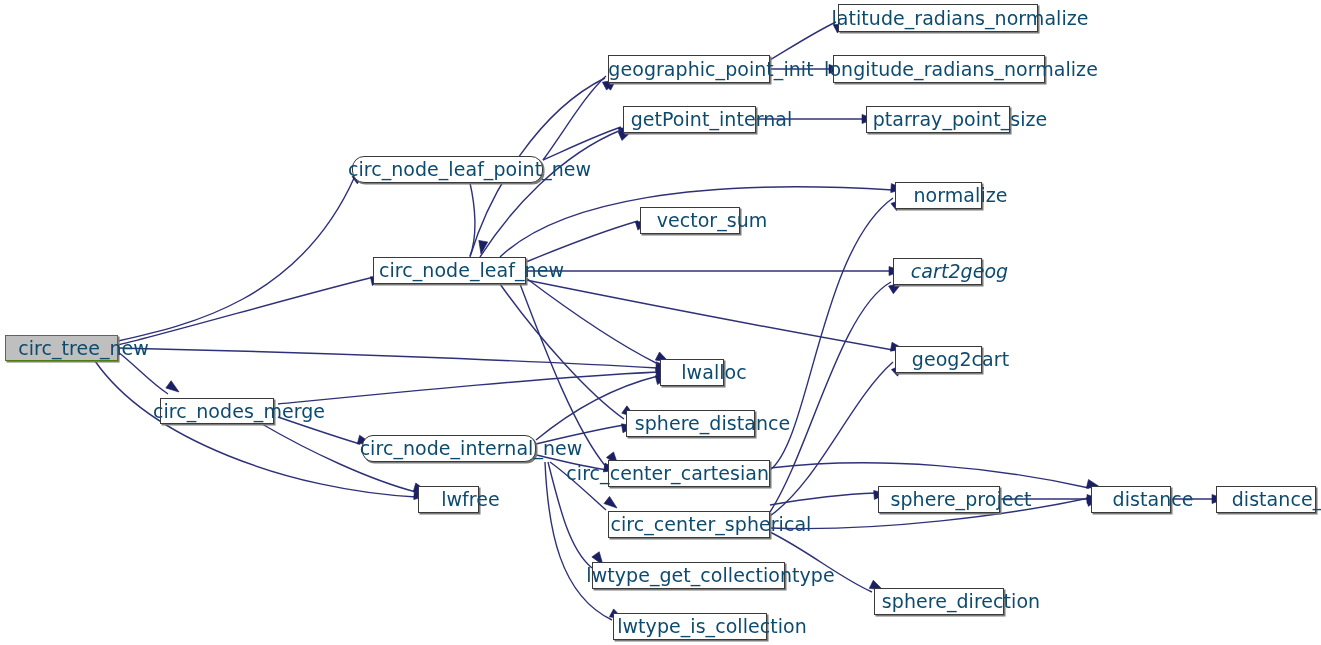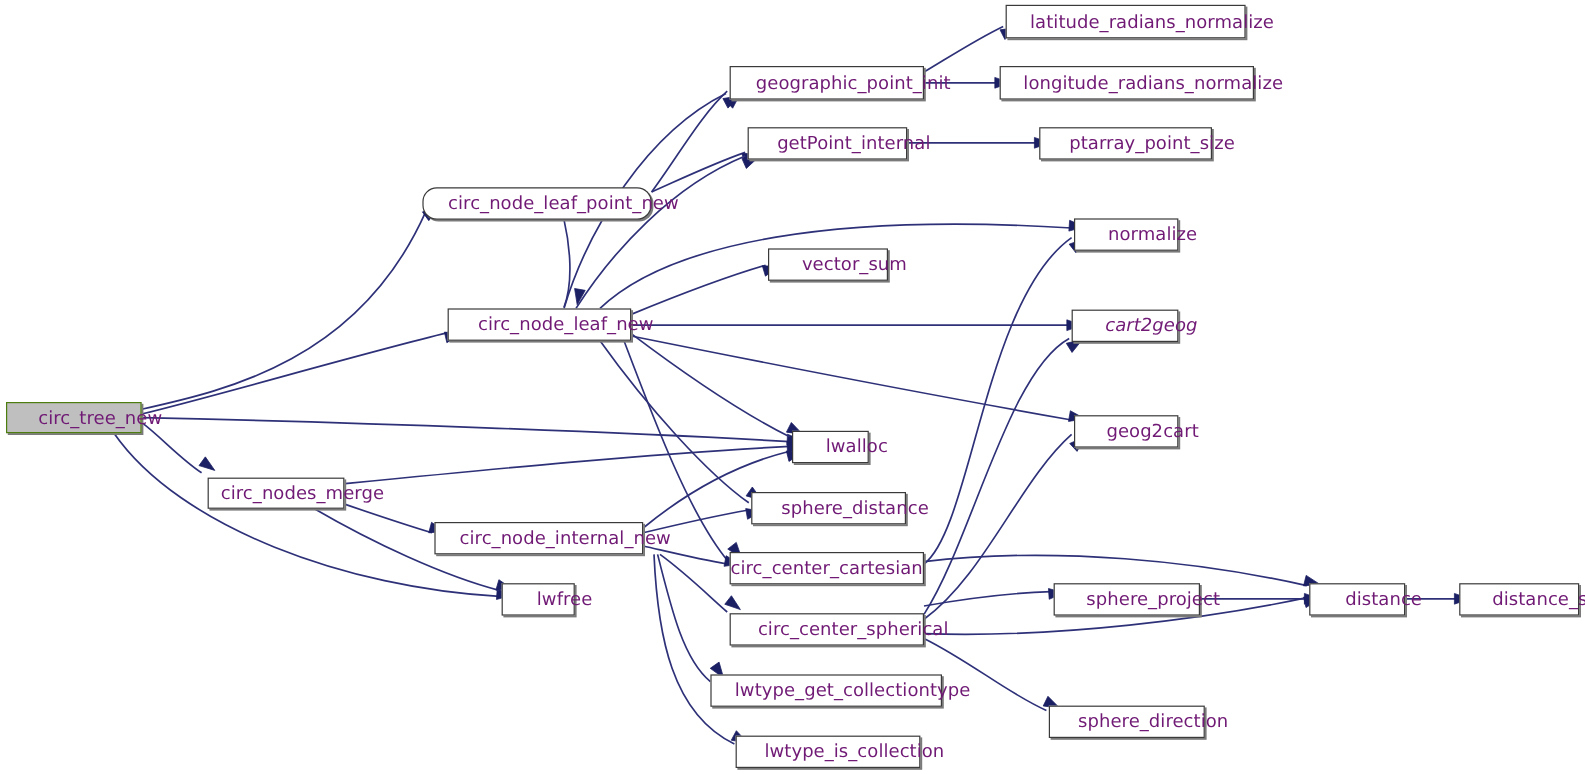--- a/index.html
+++ b/index.html
@@ -44,22 +44,22 @@
     align-items: center;
     justify-content: center;
     white-space: nowrap;
   }
   .node-box.root {
     background: #bfbfbf;
     border: 1px solid #4d7c0f;
   }
   .node-label {
     font-family: "DejaVu Sans", sans-serif;
-    font-size: 15px;
-    color: #701a75;
+    font-size: 19px;
+    color: #0c4a6e;
     line-height: 1;
     letter-spacing: 0.05px;
     padding-left: 44px;
   }
 </style>
 </head>
 <body>
 
 <div id="graph-canvas">
   <svg id="graph-svg" viewBox="0 0 1321 645" xmlns="http://www.w3.org/2000/svg">
@@ -173,27 +173,27 @@
       </div>
       <div class="node-box" style="left: 893px; top: 258px; width: 89px; height: 27px; font-style: italic;">
         <span class="node-label">cart2geog</span>
       </div>
       <div class="node-box" style="left: 895px; top: 346px; width: 87px; height: 27px;">
         <span class="node-label">geog2cart</span>
       </div>
       <div class="node-box" style="left: 660px; top: 359px; width: 64px; height: 27px;">
         <span class="node-label">lwalloc</span>
       </div>
-      <div class="node-box" style="left: 173px; top: 398px; width: 114px; height: 26px;">
+      <div class="node-box" style="left: 160px; top: 398px; width: 114px; height: 26px;">
         <span class="node-label">circ_nodes_merge</span>
       </div>
       <div class="node-box" style="left: 626px; top: 410px; width: 129px; height: 27px;">
         <span class="node-label">sphere_distance</span>
       </div>
-      <div class="node-box" style="left: 362px; top: 435px; width: 174px; height: 27px;">
+      <div class="node-box" style="left: 362px; top: 435px; width: 174px; height: 27px; border-radius: 11px;">
         <span class="node-label">circ_node_internal_new</span>
       </div>
       <div class="node-box" style="left: 608px; top: 460px; width: 162px; height: 27px; justify-content: flex-end;">
         <span class="node-label">circ_center_cartesian</span>
       </div>
       <div class="node-box" style="left: 608px; top: 511px; width: 162px; height: 27px;">
         <span class="node-label">circ_center_spherical</span>
       </div>
       <div class="node-box" style="left: 418px; top: 486px; width: 61px; height: 27px;">
         <span class="node-label">lwfree</span>

